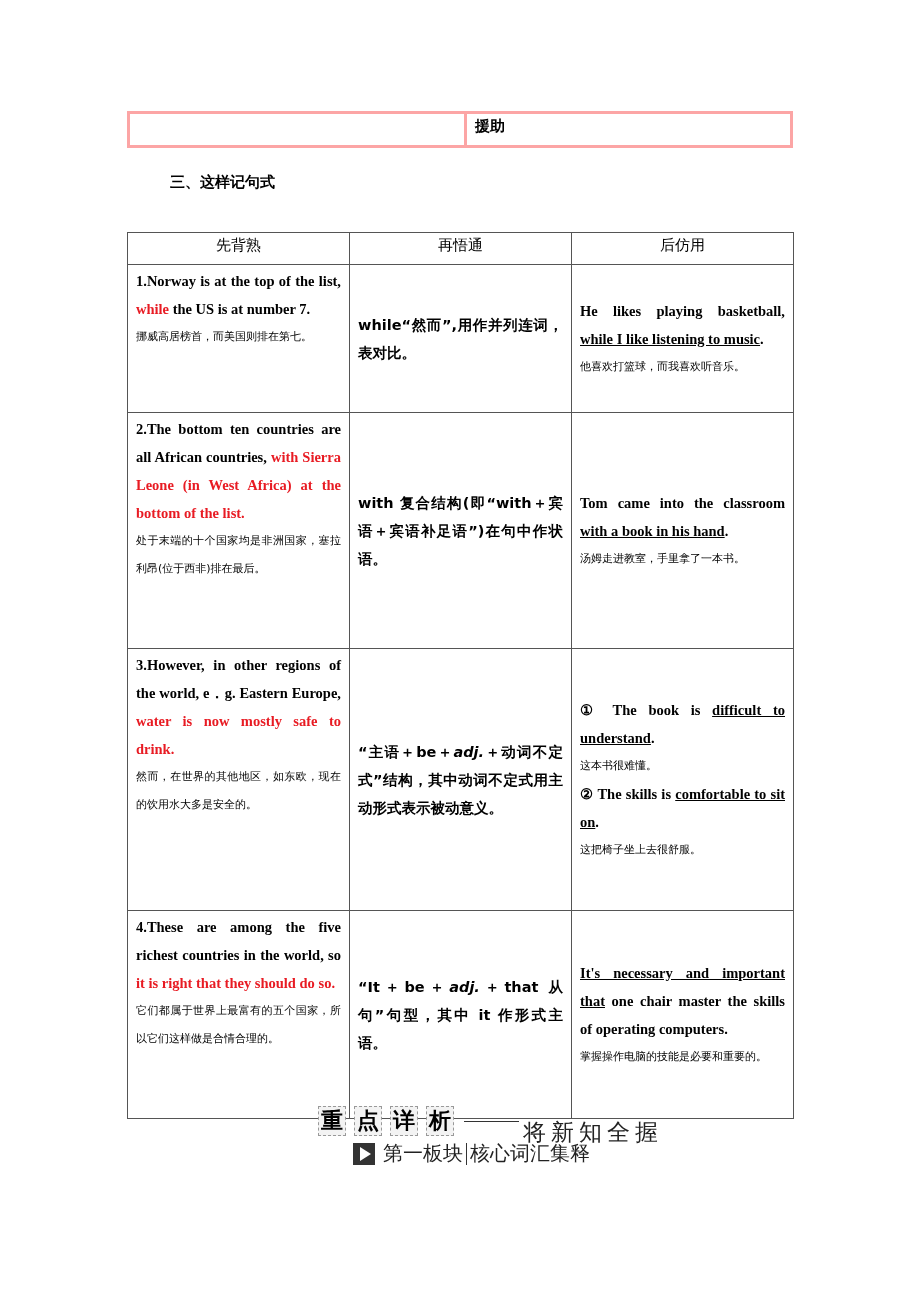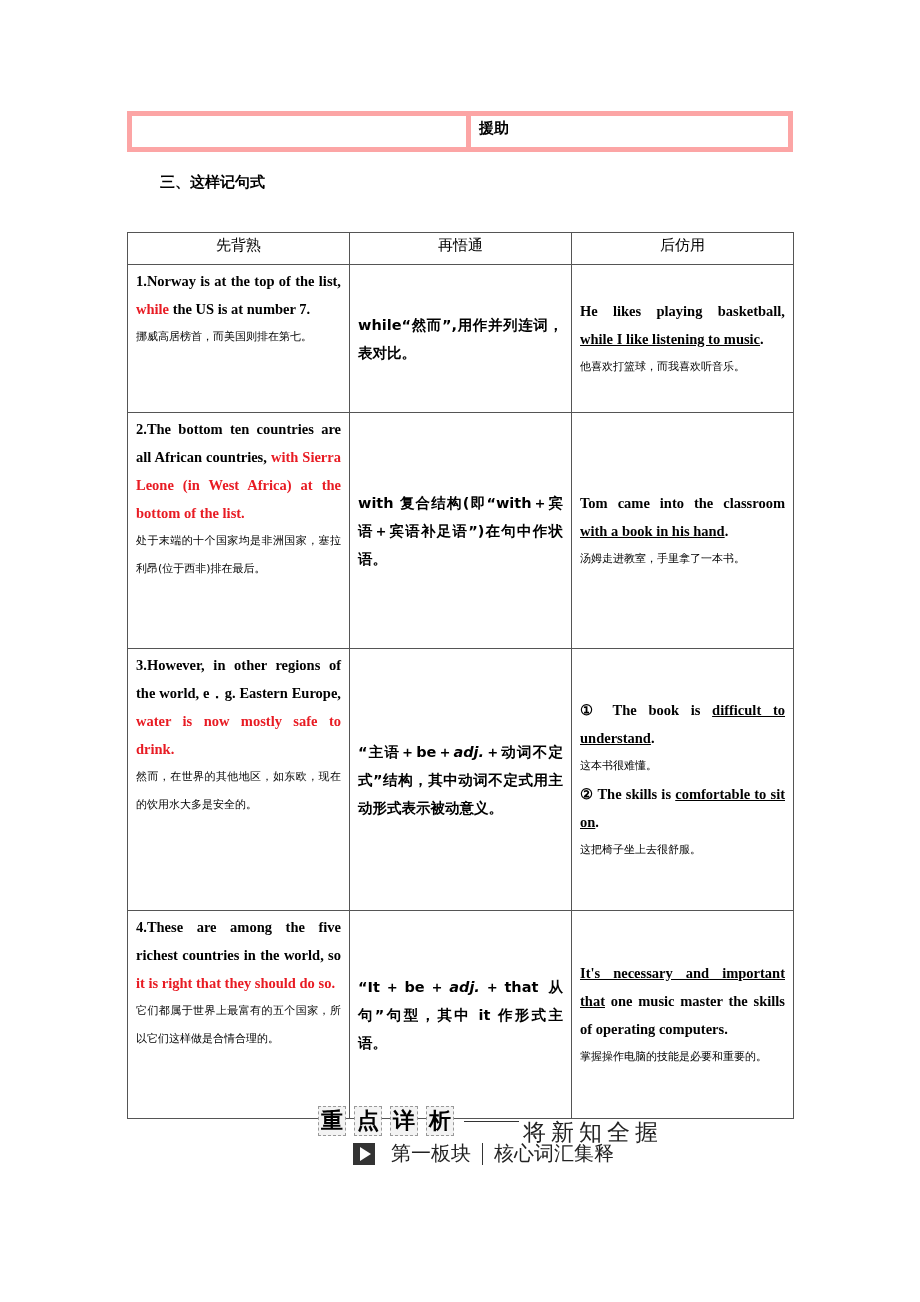--- a/index.html
+++ b/index.html
@@ -1,34 +1,34 @@
 <!DOCTYPE html>
 <html><head>
 <meta charset="utf-8">
 <style>
   html, body { margin: 0; padding: 0; background: #ffffff; }
   body { width: 920px; height: 1302px; position: relative; font-family: "Liberation Serif", "DejaVu Serif", serif; color: #000; overflow: hidden; }
   .top-table { position: absolute; left: 127px; top: 111px; width: 666px; border-collapse: collapse; }
-  .top-table td { border: 5px solid #fca5a5; height: 31px; padding: 0 8px; vertical-align: top; font-size: 15px; font-family: "DejaVu Sans", sans-serif; font-weight: bold; line-height: 24px; }
-  .section-title { position: absolute; left: 160px; top: 173px; font-size: 15px; font-weight: bold; font-family: "DejaVu Sans", sans-serif; }
+  .top-table td { border: 3px solid #fca5a5; height: 31px; padding: 0 8px; vertical-align: top; font-size: 15px; font-family: "DejaVu Sans", sans-serif; font-weight: bold; line-height: 24px; }
+  .section-title { position: absolute; left: 170px; top: 173px; font-size: 15px; font-weight: bold; font-family: "DejaVu Sans", sans-serif; }
   .main-table { position: absolute; left: 127px; top: 232px; width: 666px; border-collapse: collapse; table-layout: fixed; padding-left: 29px; }
   .main-table th, .main-table td { border: 1px solid #555; }
   .main-table th { height: 31px; font-weight: normal; font-size: 15px; font-family: "DejaVu Sans", sans-serif; text-align: center; padding: 0; vertical-align: top; line-height: 24px; }
   .main-table td { padding: 2px 8px; font-size: 14.5px; font-weight: bold; line-height: 28px; vertical-align: middle; text-align: justify; text-align-last: left; }
   .main-table td.first { vertical-align: top; }
   .red { color: #e81b23; }
   .u { text-decoration: underline; margin-top: 32px; }
   .zh { font-family: "DejaVu Sans", sans-serif; font-weight: normal; font-size: 11px; }
   .zhb { font-family: "DejaVu Sans", sans-serif; font-size: 14px; }
   .line { display: block; }
   .banner { position: absolute; left: 318px; top: 1094px; display: flex; align-items: center; }
   .box-char { width: 26px; height: 28px; border: 1px dashed #999; display: inline-flex; align-items: center; justify-content: center; font-size: 22px; font-weight: bold; font-family: "DejaVu Sans", sans-serif; margin-right: 8px; background: #f3f3f3; }
   .banner-dash { width: 55px; height: 1px; background: #333; margin: 0 4px 0 2px; }
   .banner-sub { font-size: 23px; letter-spacing: 5px; font-family: "DejaVu Sans", sans-serif; color: #222; margin-top: 23px; }
-  .sub-banner { position: absolute; left: 353px; top: 1140px; display: flex; align-items: center; font-family: Liberation Sans, sans-serif; font-size: 20px; color: #222; gap: 8px; }
+  .sub-banner { position: absolute; left: 353px; top: 1140px; display: flex; align-items: center; font-family: Liberation Sans, sans-serif; font-size: 20px; color: #222; }
   .play-box { width: 22px; height: 22px; background: #333; display: inline-flex; align-items: center; justify-content: center; margin-right: 8px; }
   .play-tri { width: 0; height: 0; border-top: 7px solid transparent; border-bottom: 7px solid transparent; border-left: 11px solid #fff; margin-left: 3px; }
   .sep { display: inline-block; width: 1px; height: 22px; background: #333; margin: 0 3px; }
 </style>
 </head>
 <body>
 
 <table class="top-table">
   <tbody>
       <tr>
@@ -93,21 +93,21 @@
       </td>
     </tr>
 
     <tr style="height:208px">
       <td class="first">
         <span>4.These are among the five richest countries in the world, so </span><span class="red">it is right that they should do so.</span>
         <span class="line zh">它们都属于世界上最富有的五个国家，所以它们这样做是合情合理的。</span>
       </td>
       <td class="zhb"><span>“It＋be＋</span><i>adj.</i><span>＋that 从句”句型，其中 it 作形式主语。</span></td>
       <td>
-        <span class="u">It's necessary and important that</span><span> one music master the skills of operating computers.</span>
+        <span class="u">It's necessary and important that</span><span> one chair master the skills of operating computers.</span>
         <span class="line zh">掌握操作电脑的技能是必要和重要的。</span>
       </td>
     </tr>
   </tbody>
 </table>
 
 <div class="banner">
   <span class="box-char">重</span>
   <span class="box-char">点</span>
   <span class="box-char">详</span>

